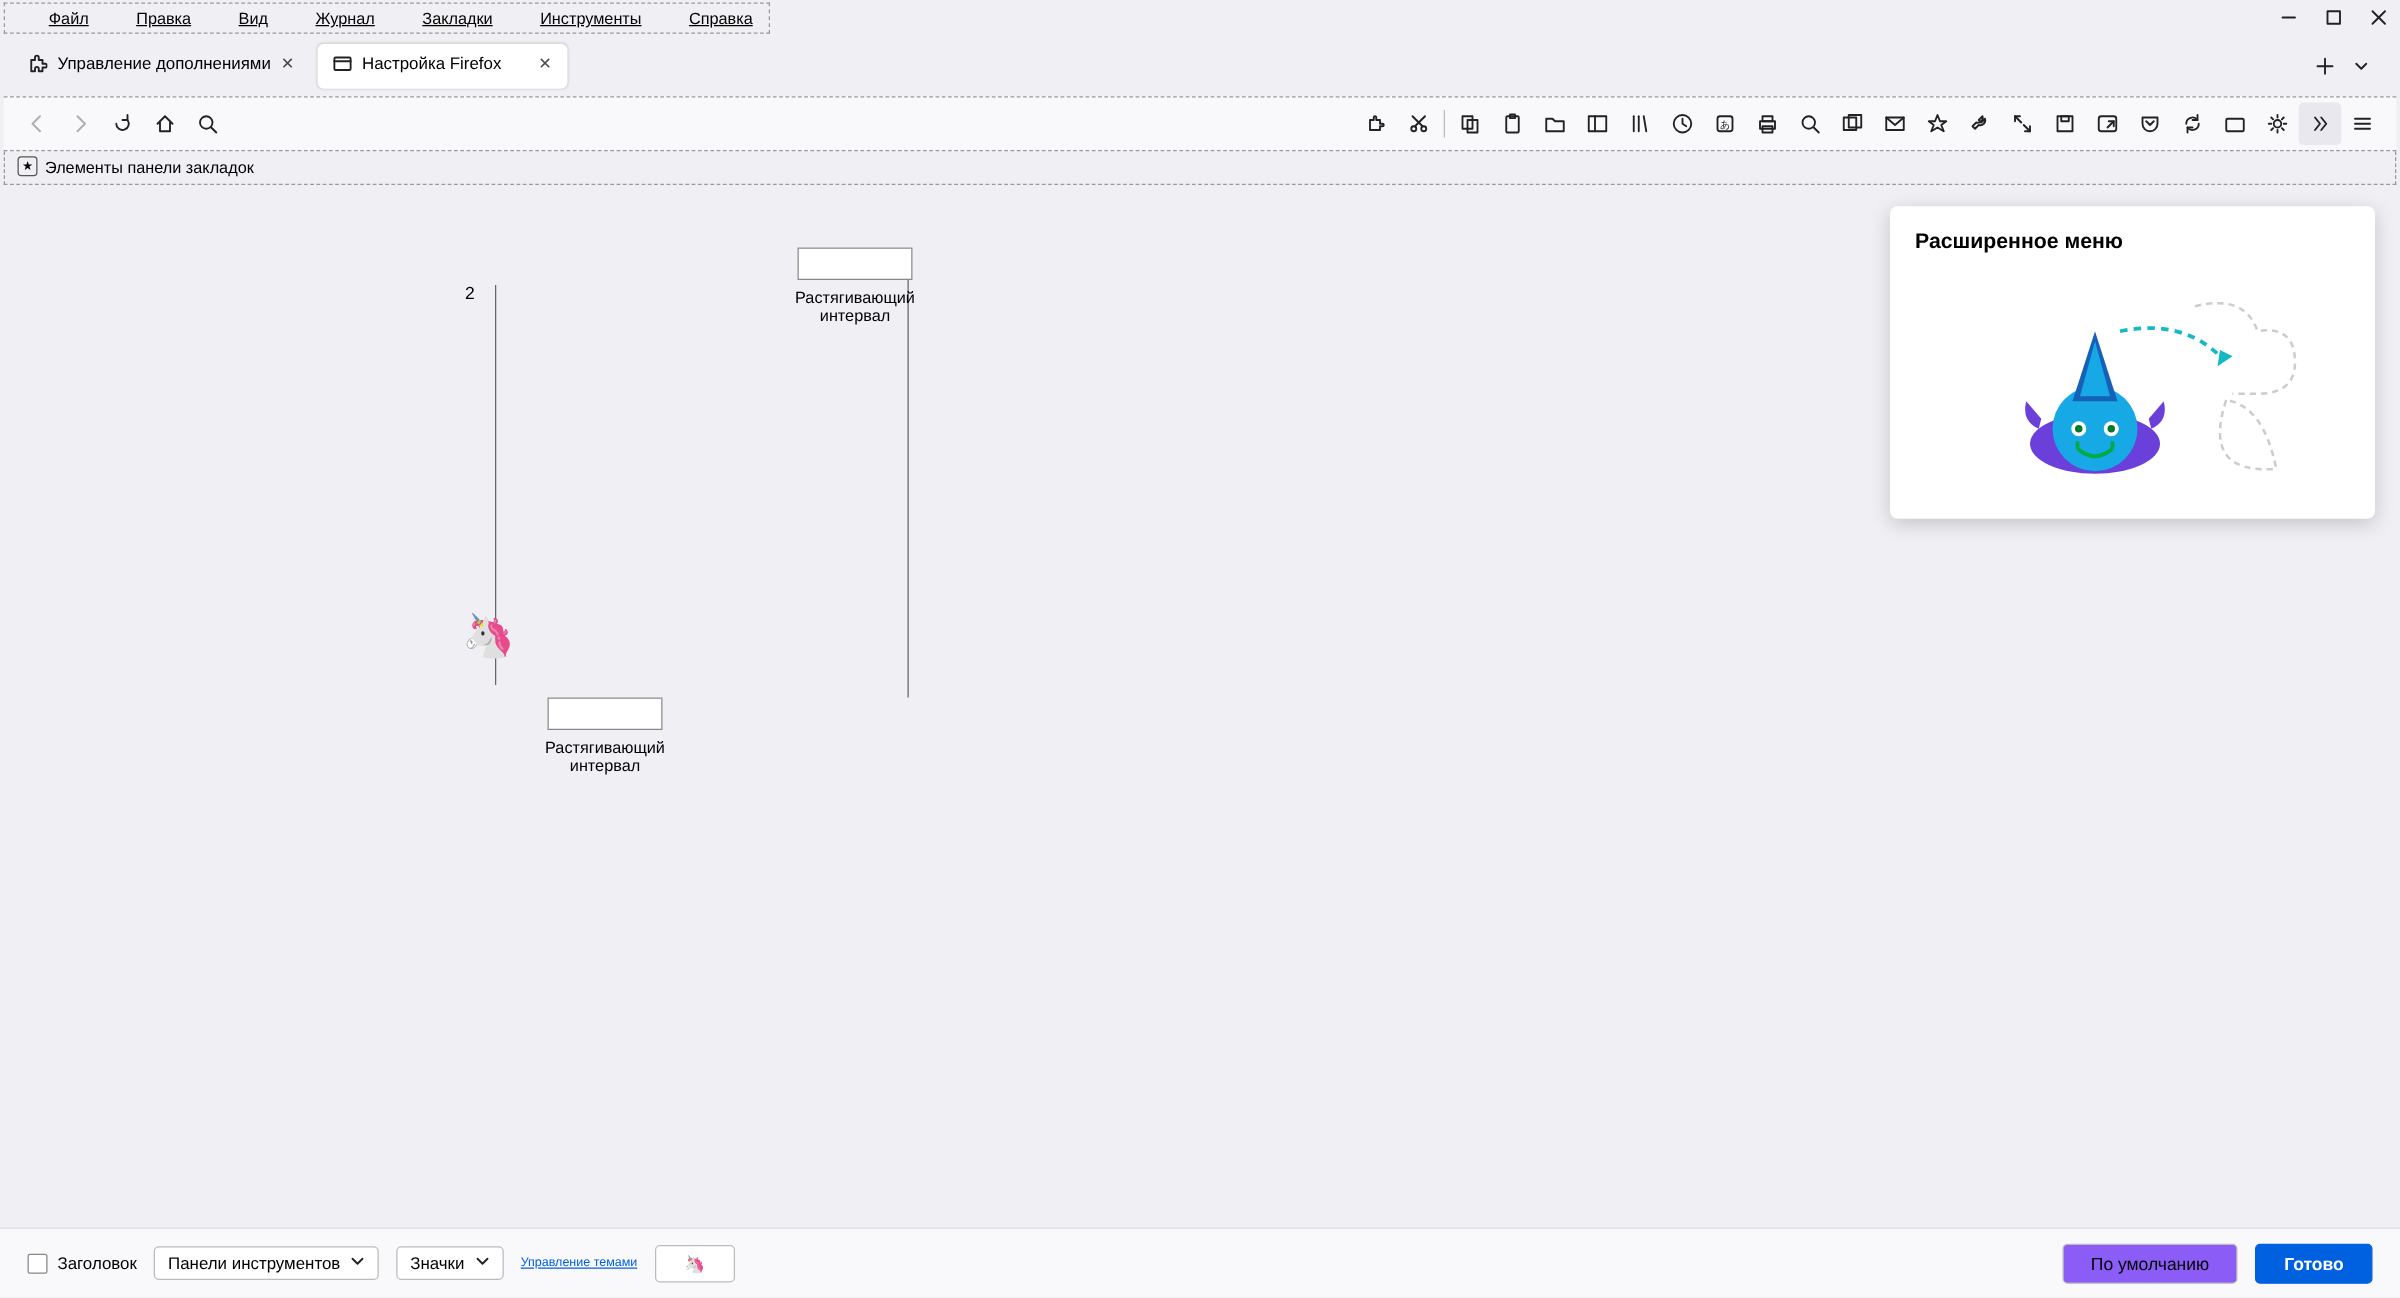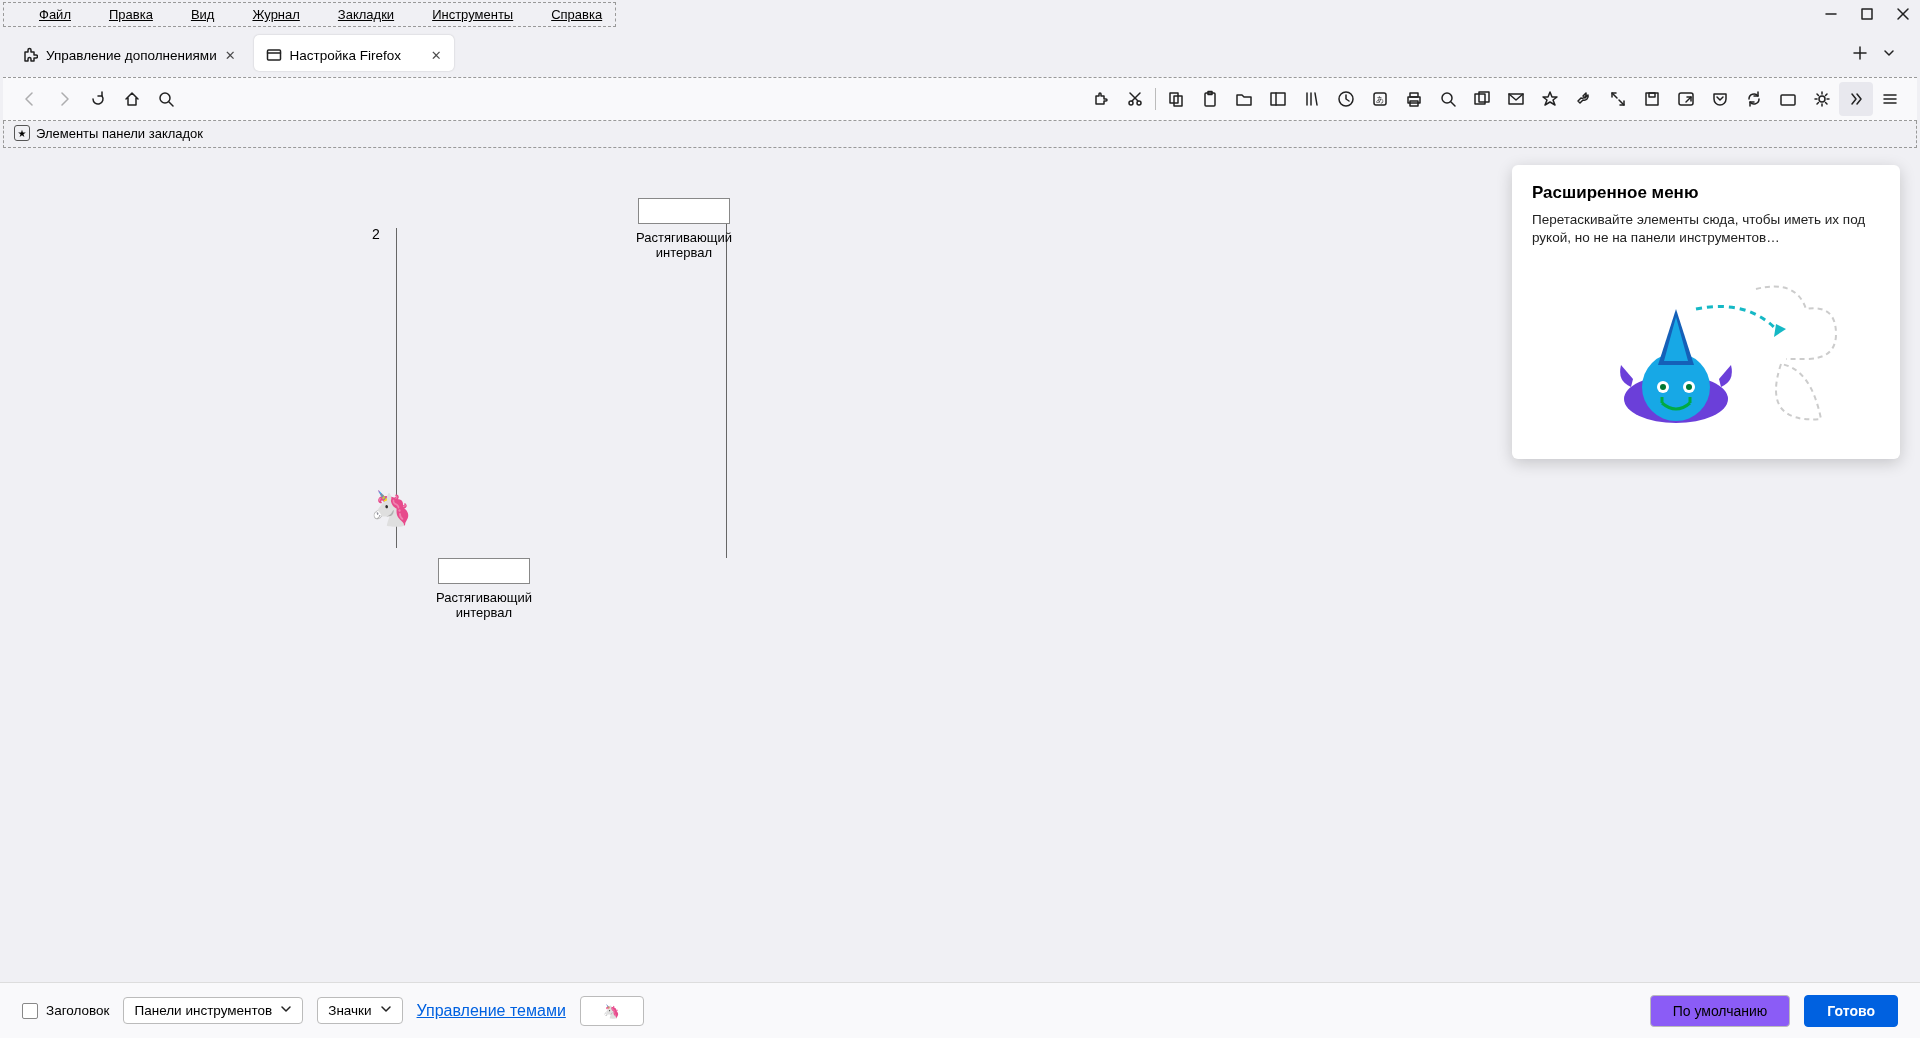--- a/index.html
+++ b/index.html
@@ -6,21 +6,21 @@
 body { background: #f0f0f4; width: 1920px; height: 1038px; overflow: hidden; position: relative; }
 
 .menubar { display: flex; gap: 0; padding: 2px 5px; background: #f0f0f4; font-size: 13px; border: 1px dashed #999; margin: 2px 3px 0 3px; width: fit-content; }
 .menubar span { padding: 2px 8px; cursor: default; margin-left: 22px; }
 .menubar span u { text-decoration: underline; }
 
 .window-controls { position: absolute; top: 5px; right: 8px; display: flex; gap: 18px; align-items: center; }
 .window-controls .wc { width: 18px; height: 18px; display: flex; align-items: center; justify-content: center; font-size: 14px; }
 
 .tabbar { display: flex; align-items: center; padding: 8px 10px 0 10px; gap: 6px; position: relative; }
-.tab { display: flex; align-items: flex-end; gap: 8px; padding: 8px 12px; border-radius: 5px; font-size: 13.5px; min-width: 200px; max-width: 240px; height: 36px; }
+.tab { display: flex; align-items: flex-start; gap: 8px; padding: 8px 12px; border-radius: 5px; font-size: 13.5px; min-width: 200px; max-width: 240px; height: 36px; }
 .tab.active { background: #fff; box-shadow: 0 0 2px rgba(0,0,0,.2); }
 .tab.inactive { background: transparent; }
 .tab .tab-icon { width: 16px; height: 16px; flex-shrink: 0; }
 .tab .tab-label { flex: 1; white-space: nowrap; overflow: hidden; text-overflow: ellipsis; }
 .tab .tab-close { font-size: 13px; opacity: .7; }
 .newtab-plus { margin-left: auto; display: flex; align-items: center; gap: 14px; padding-right: 14px; }
 
 .toolbar { display: flex; align-items: center; background: #f9f9fb; height: 44px; padding: 0 10px; border: 1px dashed #999; border-left: none; border-right: none; margin: 6px 3px 0 3px; }
 .tbtn { width: 34px; height: 34px; display: flex; align-items: center; justify-content: center; border-radius: 4px; }
 .tbtn.disabled { opacity: .35; }
@@ -42,21 +42,21 @@
 
 .overflow-panel { position: absolute; top: 165px; right: 20px; width: 388px; background: #fff; border-radius: 6px; box-shadow: 0 4px 16px rgba(0,0,0,.18); padding: 18px 20px 20px 20px; }
 .overflow-panel h2 { font-size: 17px; font-weight: 700; margin-bottom: 8px; }
 .overflow-panel p { font-size: 13.5px; line-height: 1.35; color: #222; }
 .overflow-illus { margin-top: 22px; display: flex; justify-content: center; }
 
 .footer { position: absolute; bottom: 0; left: 0; right: 0; height: 56px; border-top: 1px solid #ddd; background: #f9f9fb; display: flex; align-items: center; padding: 0 22px; gap: 14px; }
 .footer .chk { display: flex; align-items: flex-start; gap: 8px; font-size: 13.5px; }
 .footer .chk-box { width: 16px; height: 16px; border: 1px solid #888; border-radius: 2px; background: #fff; }
 .footer .dd { display: flex; align-items: flex-start; gap: 8px; border: 1px solid #bbb; border-radius: 4px; background: #fff; padding: 5px 10px; font-size: 13.5px; }
-.footer .link { color: #0061e0; font-size: 16px; }
+.footer .link { color: #0061e0; font-size: 10px; }
 .footer .big-btn { border: 1px solid #bbb; border-radius: 4px; background: #fff; padding: 6px 16px; font-size: 13.5px; width: 64px; display:flex; align-items:center; justify-content:center; }
 .footer .spacer { flex: 1; }
 .footer .btn { border-radius: 4px; padding: 7px 22px; font-size: 14px; border: 1px solid #bbb; background: #8b5cf6; }
 .footer .btn.primary { background: #0061e0; color: #fff; border-color: #0061e0; font-weight: 600; }
 
 svg { display: block; }
 .ico { stroke: #222; stroke-width: 1.5; fill: none; stroke-linecap: round; stroke-linejoin: round; }
 
 .unicorn { position:absolute; left:344px; top:520px; font-size:34px; }
 </style>
@@ -331,21 +331,20 @@
       <div class="box"></div>
       <div>Растягивающий интервал</div>
     </div>
 
     <div class="unicorn" style="top:290px;">🦄</div>
   </div>
 </div>
 
 <div class="overflow-panel">
   <h2>Расширенное меню</h2>
-  <p>Перетаскивайте элементы сюда, чтобы иметь их под рукой, но не на панели инструментов…</p>
   <div class="overflow-illus">
     <svg width="300" height="170" viewBox="0 0 300 170">
       <path d="M200 20 q40 -10 50 20 q30 -5 30 25 q0 25 -30 25 h-20" fill="none" stroke="#ccc" stroke-width="2" stroke-dasharray="5 4"></path>
       <path d="M225 95 q-20 60 40 55 q-10 -50 -40 -55z" fill="none" stroke="#ccc" stroke-width="2" stroke-dasharray="5 4"></path>
       <path d="M140 40 q50 -10 80 20" fill="none" stroke="#15b8c5" stroke-width="3" stroke-dasharray="6 5"></path>
       <polygon points="220,55 230,60 218,68" fill="#15b8c5"></polygon>
       <ellipse cx="120" cy="130" rx="52" ry="24" fill="#6b3fd9"></ellipse>
       <path d="M75 118 q-14 -6 -10 -22 l12 14z" fill="#6b3fd9"></path>
       <path d="M165 118 q14 -6 10 -22 l-12 14z" fill="#6b3fd9"></path>
       <circle cx="120" cy="118" r="34" fill="#17a8e6"></circle>

